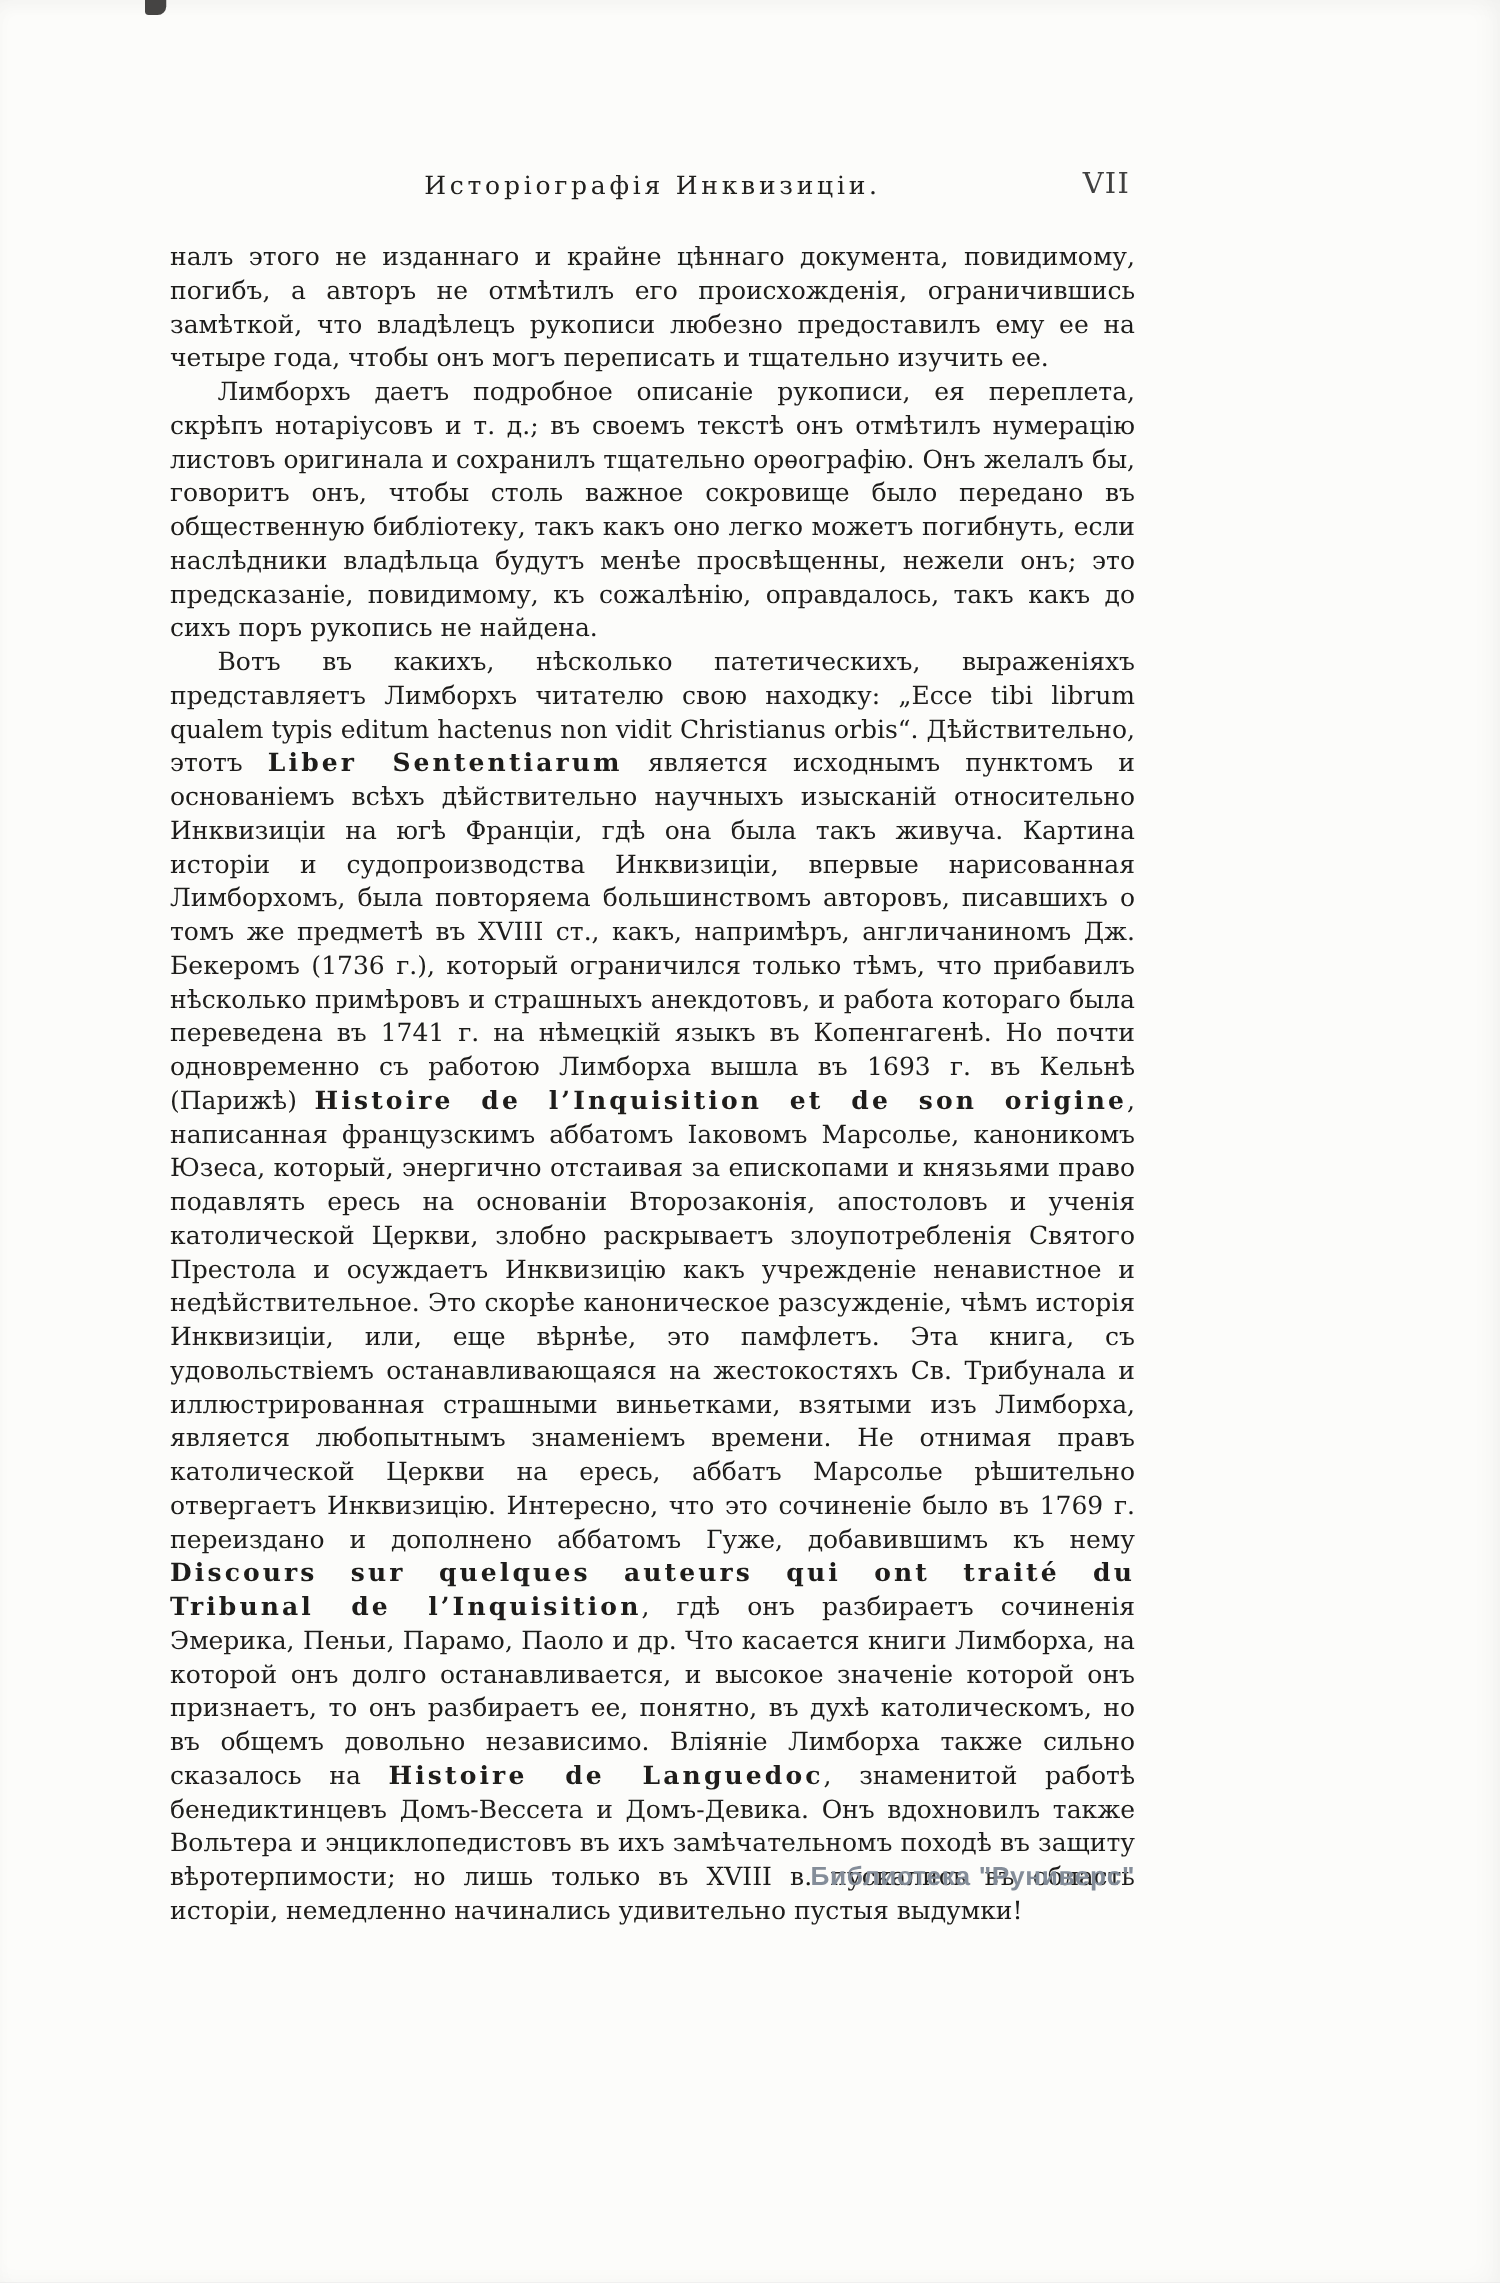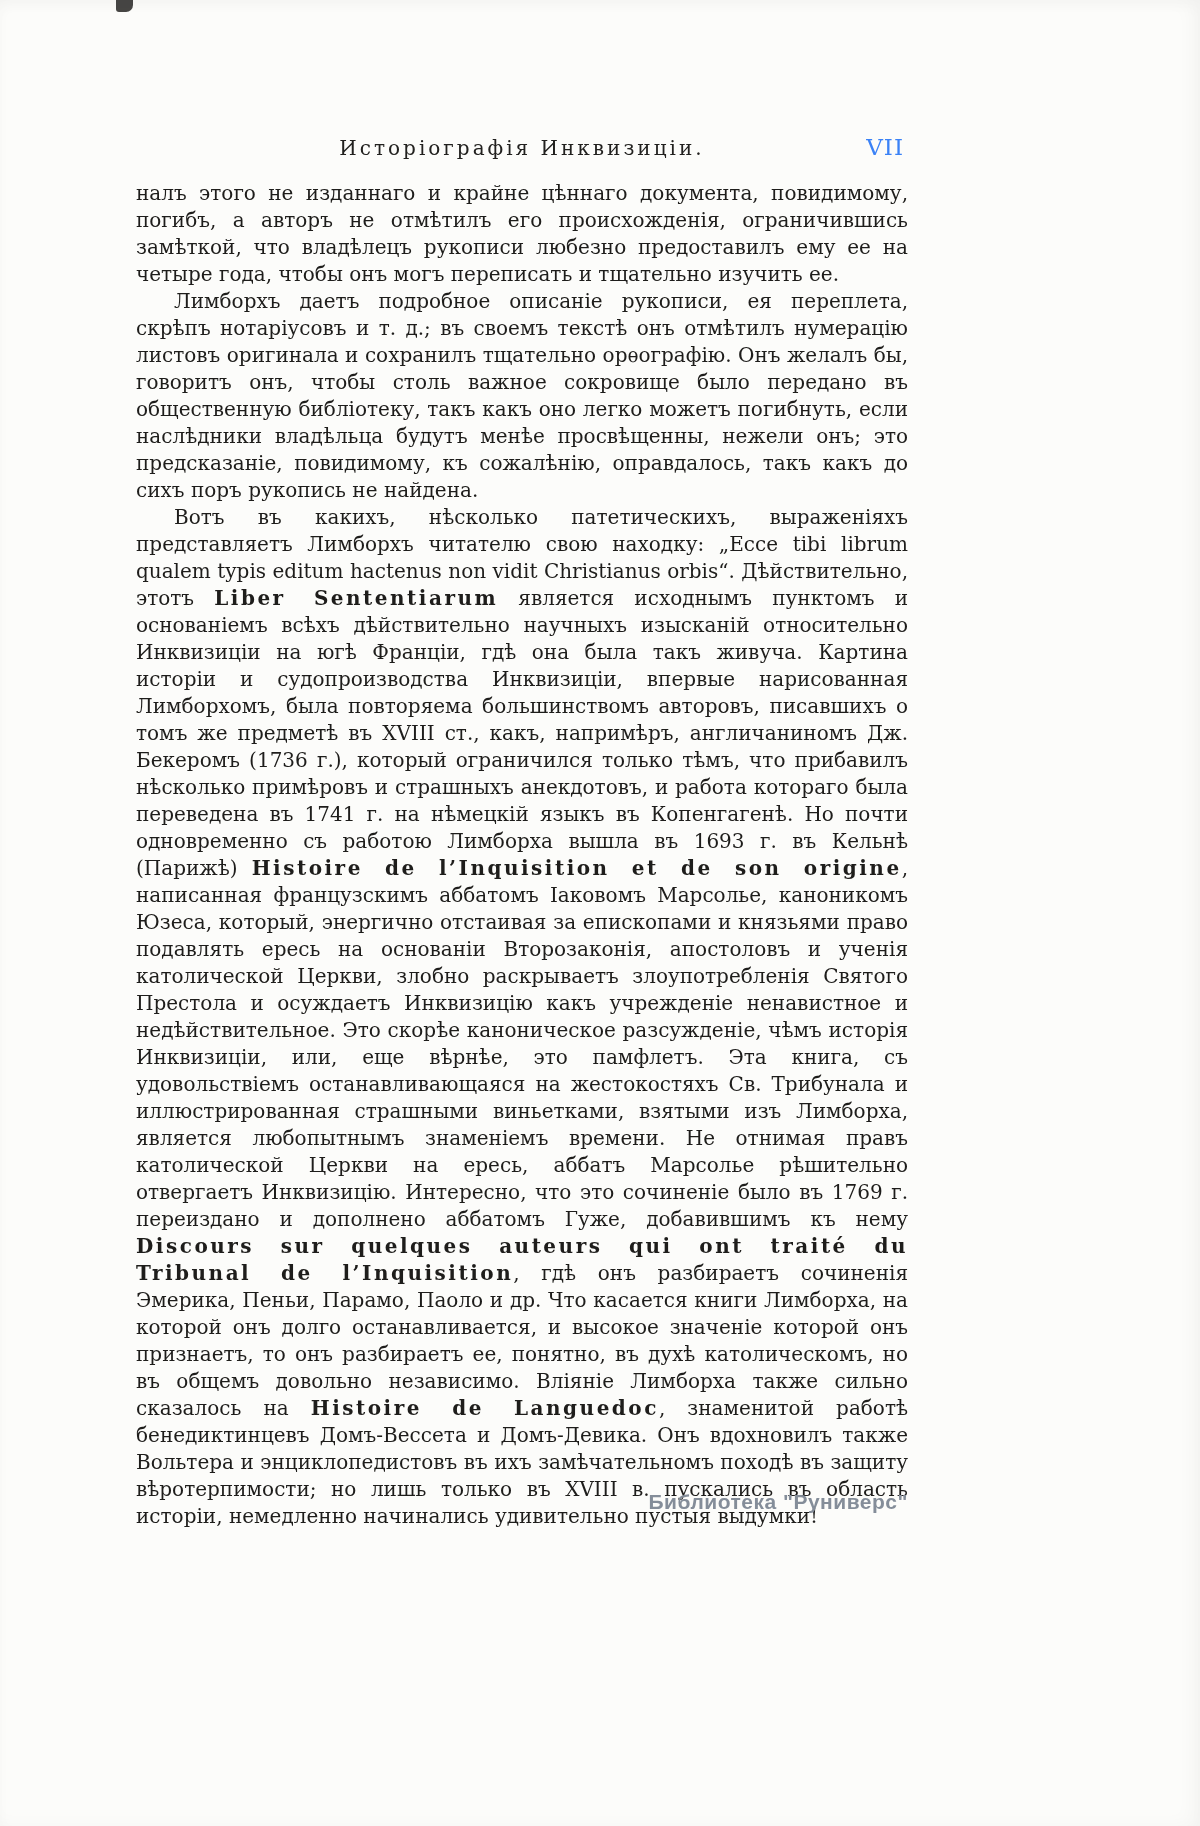--- a/index.html
+++ b/index.html
@@ -47,24 +47,24 @@
     letter-spacing: 3px;
     color: #22211f;
     white-space: nowrap;
   }
   .page-number {
     position: absolute;
     right: 4px;
     top: -2px;
     font-size: 23px;
     letter-spacing: 1px;
-    color: #3b82f6;
+    color: #404040;
   }
   .body-text {
-    margin-top: 10px;
+    margin-top: 22px;
     font-size: 20px;
     line-height: 27px;
     text-align: justify;
   }
   .para {
     margin: 0;
     text-indent: 38px;
   }
   .para.no-indent {
     text-indent: 0;

